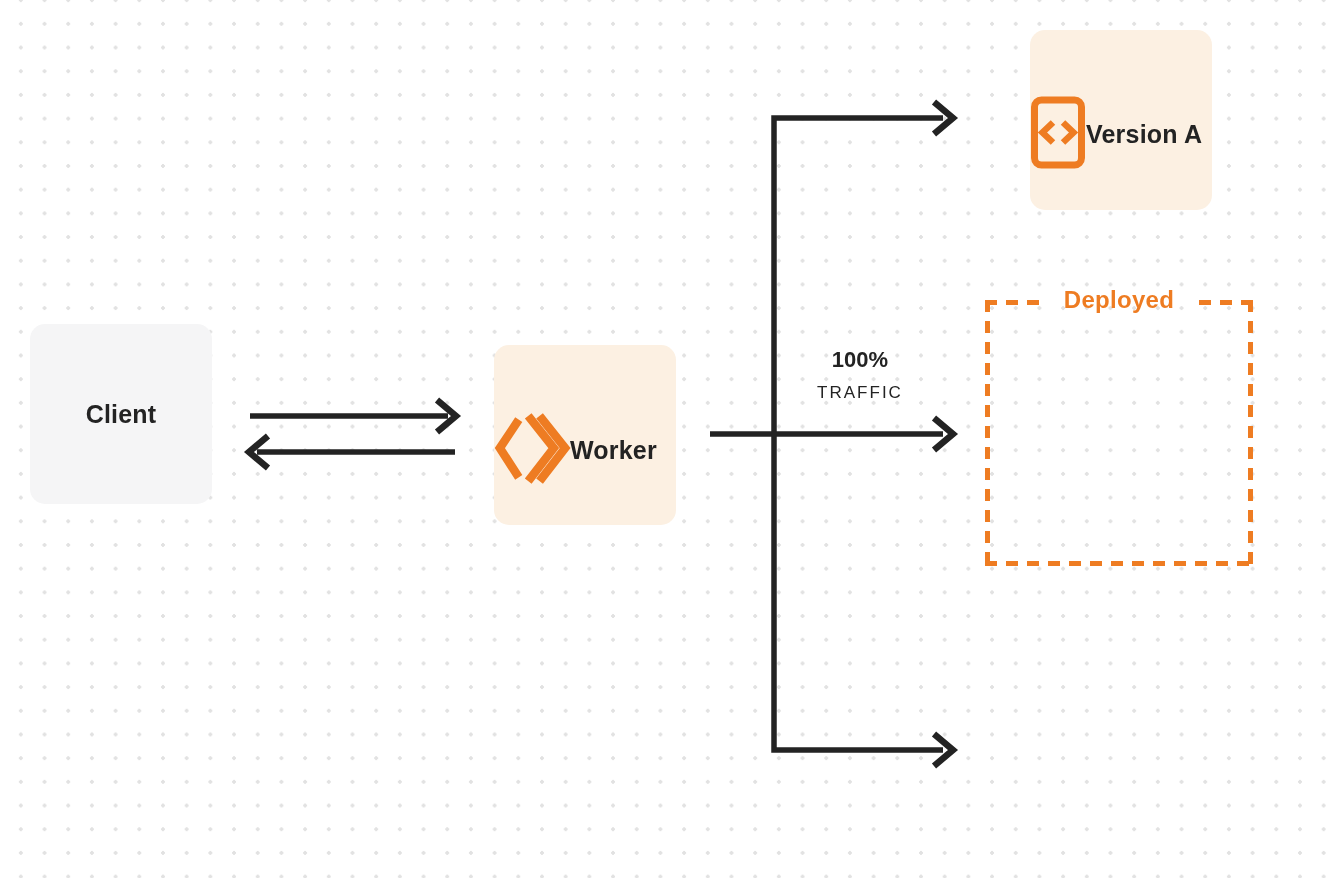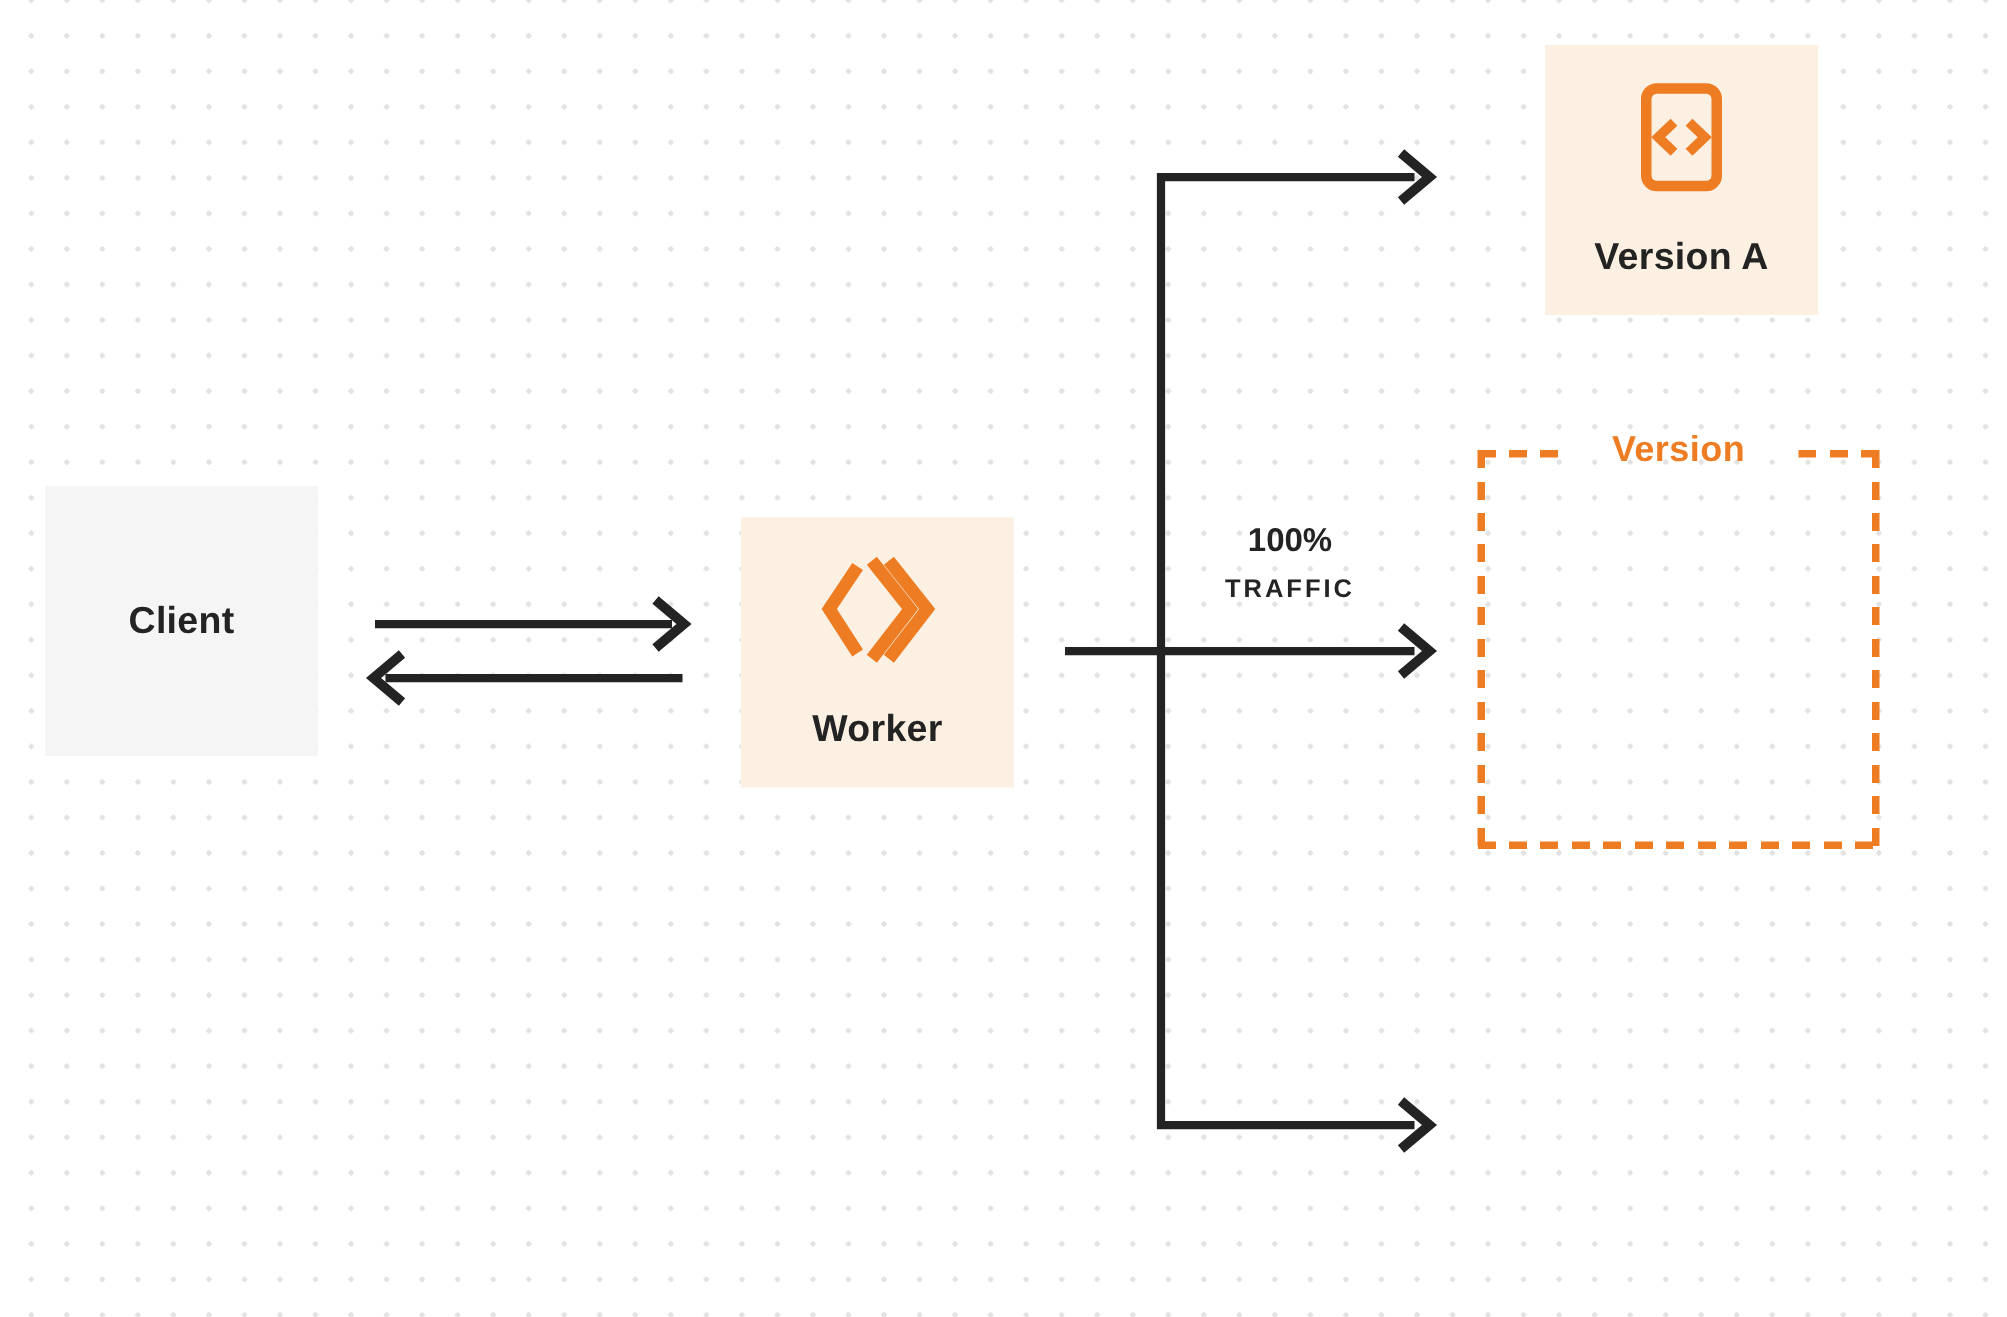--- a/index.html
+++ b/index.html
@@ -32,22 +32,22 @@
     fill:none;stroke:var(--line,#232323);stroke-width:5.5;
     stroke-linecap:butt;stroke-linejoin:miter;
   }
   svg.connectors .head{
     fill:none;stroke:var(--line,#232323);stroke-width:6.5;
     stroke-linecap:butt;stroke-linejoin:miter;
   }
   .node{
     position:absolute;
     width:182px;height:180px;
-    border-radius:0;
-    display:flex;flex-direction:column;align-items:center;
+    border-radius:15px;
+    display:flex;flex-direction:row;align-items:center;
   }
   .node.gray{background:var(--node-gray-bg,#F5F5F6);justify-content:center;}
   .node.cream{background:var(--node-cream-bg,#FCF0E2);justify-content:flex-start;}
   .node-label{
     font-size:25px;font-weight:700;color:var(--line,#232323);
     letter-spacing:.2px;white-space:nowrap;
   }
   .worker-logo{overflow:visible;margin-top:27px;}
   .worker-logo path{
     fill:none;stroke:var(--accent,#EE7C22);stroke-width:9;
@@ -59,21 +59,21 @@
   .code-icon path{
     fill:none;stroke:var(--accent,#EE7C22);stroke-width:6.5;
     stroke-linecap:butt;stroke-linejoin:miter;stroke-miterlimit:6;
   }
   .node.version .node-label{margin-top:28px;}
   .traffic-label{
     position:absolute;left:770px;top:347px;width:180px;
     text-align:center;color:var(--line,#232323);
   }
   .traffic-label .t1{font-size:22px;font-weight:700;}
-  .traffic-label .t2{font-size:17px;font-weight:700;letter-spacing:2px;margin-top:10px;}
+  .traffic-label .t2{font-size:17px;font-weight:400;letter-spacing:2px;margin-top:10px;}
   .deployed-box{position:absolute;left:985px;top:300px;width:268px;height:266px;}
   .dash{position:absolute;}
   .dash.h{
     height:5px;
     background-image:repeating-linear-gradient(90deg,
       var(--accent,#EE7C22) 0,var(--accent,#EE7C22) 12px,
       transparent 12px,transparent 21px);
   }
   .dash.v{
     width:5px;
@@ -136,18 +136,18 @@
     </svg>
     <div class="node-label">Version A</div>
   </div>
 
   <div class="deployed-box">
     <div class="dash h top-left"></div>
     <div class="dash h top-right"></div>
     <div class="dash v side-left"></div>
     <div class="dash v side-right"></div>
     <div class="dash h bottom"></div>
-    <div class="deployed-label">Version</div>
+    <div class="deployed-label">Deployed</div>
   </div>
 
 
 
 </div>
 
 </body></html>

